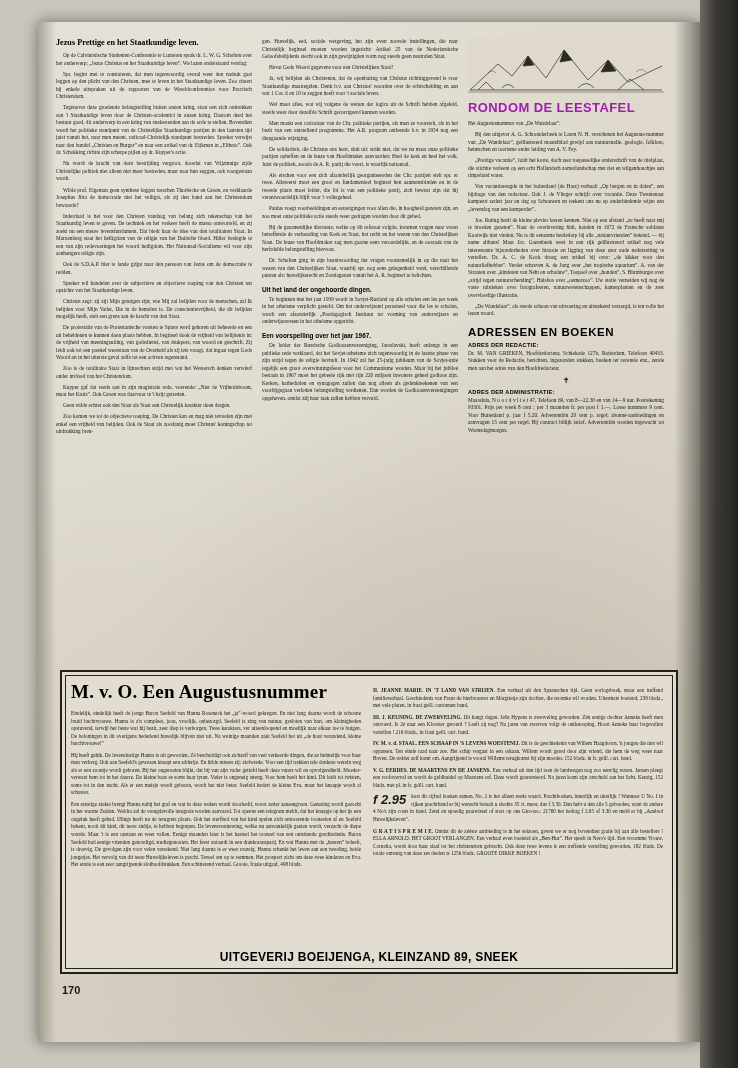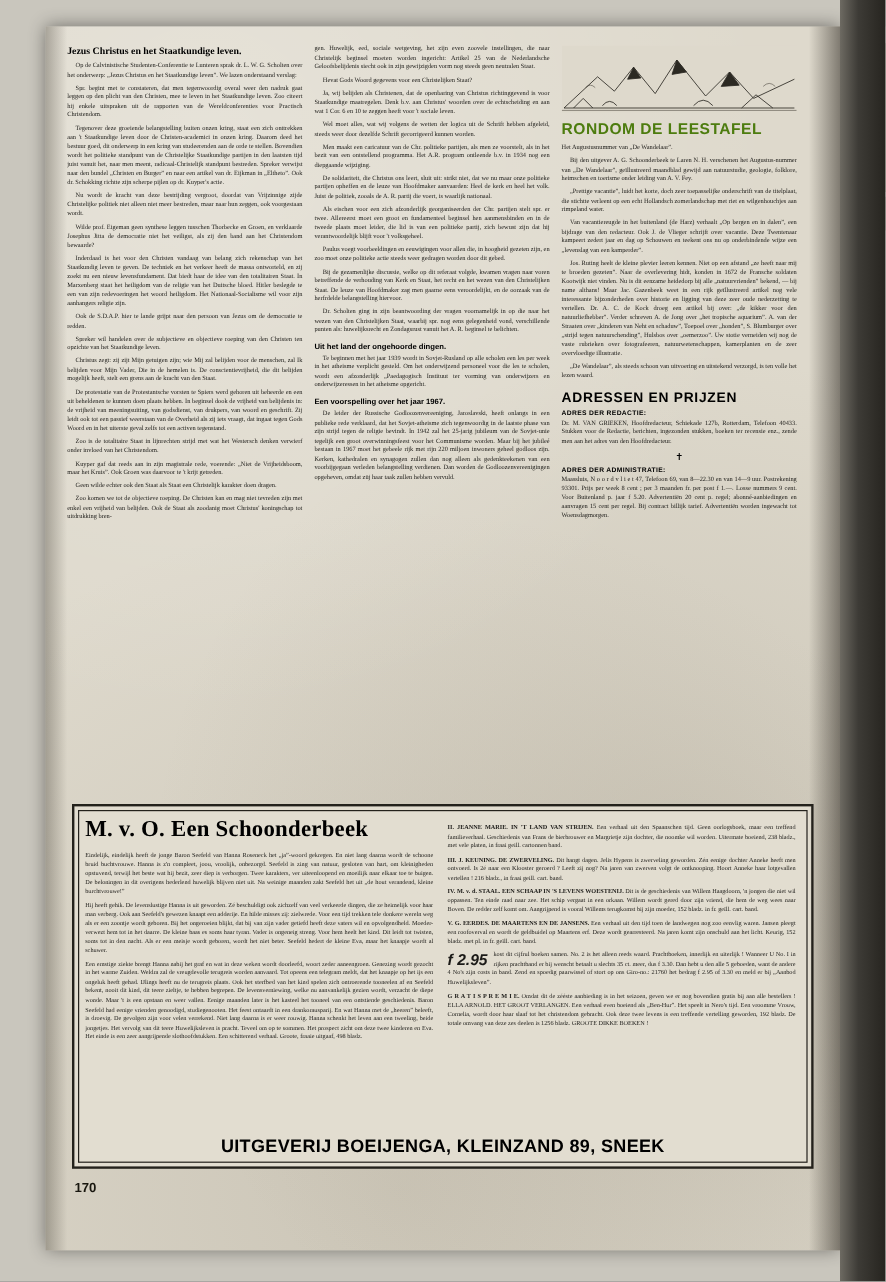--- a/index.html
+++ b/index.html
@@ -56,21 +56,21 @@
   p.body{
     font-size:5.3px;line-height:1.42;margin:0 0 3.5px 0;text-align:justify;
     hyphens:auto;color:#1b1a17;
     font-family:"Liberation Serif", serif;
   }
   p.body.ind{text-indent:7px;}
 
   
   .leestafel-head{
     font-size:13px;font-weight:bold;letter-spacing:.4px;margin:6px 0 5px 0;
-    font-family:"Liberation Sans", sans-serif;color:#4d7c0f;
+    font-family:"Liberation Sans", sans-serif;color:#a21caf;
   }
   .mountain{
     width:196px;height:56px;position:relative;overflow:hidden;margin-bottom:2px;
   }
   .mountain svg{display:block;}
   h4.sub{
     font-size:6.4px;font-weight:bold;margin:6px 0 3px 0;
     font-family:"Liberation Sans", sans-serif;
   }
 
@@ -99,21 +99,21 @@
   }
   p.adp{font-size:5.2px;line-height:1.45;margin:0 0 4px 0;text-align:justify;color:#1b1a17;}
   p.adp b{font-weight:bold;}
   .price{
     font-family:"Liberation Sans", sans-serif;font-weight:bold;font-size:13px;
     float:left;margin:0 5px 0 0;line-height:1;font-style:italic;
   }
   .pub{
     position:absolute;left:12px;bottom:8px;right:12px;
     font-family:"Liberation Sans", sans-serif;font-weight:bold;
-    font-size:15px;letter-spacing:.3px;text-align:center;
+    font-size:12px;letter-spacing:.3px;text-align:center;
   }
   .folio{
     position:absolute;left:24px;top:962px;font-size:11px;font-weight:bold;
     font-family:"Liberation Sans", sans-serif;color:#19170f;
   }
 
   
   .fc{position:absolute;left:4px;width:30px;color:#1e1c17;}
   .fc .t{font-size:5.6px;font-weight:bold;font-family:"Liberation Sans", sans-serif;}
   .fc .x{font-size:3.6px;line-height:1.35;text-align:justify;}
@@ -132,21 +132,21 @@
 <div class="page">
 
   <div class="sheet">
     <div class="paper-noise"></div>
     <div class="shadow-left"></div>
 
     <div class="top">
       <div class="colwrap">
 
         <div class="col">
-          <h3 class="arttitle">Jezus Christus en het Staatkundige leven.</h3>
+          <h3 class="arttitle">Jezus Prettige en het Staatkundige leven.</h3>
           <p class="body ind">Op de Calvinistische Studenten-Conferentie te Lunteren sprak dr. L. W. G. Scholten over het onderwerp: „Jezus Christus en het Staatkundige leven”. We lazen onderstaand verslag:</p>
           <p class="body ind">Spr. begint met te constateren, dat men tegenwoordig overal weer den nadruk gaat leggen op den plicht van den Christen, mee te leven in het Staatkundige leven. Zoo citeert hij enkele uitspraken uit de rapporten van de Wereldconferenties voor Practisch Christendom.</p>
           <p class="body ind">Tegenover deze groeiende belangstelling buiten onzen kring, staat een zich onttrekken aan 't Staatkundige leven door de Christen-academici in onzen kring. Daarom deed het bestuur goed, dit onderwerp in een kring van studeerenden aan de orde te stellen. Bovendien wordt het politieke standpunt van de Christelijke Staatkundige partijen in den laatsten tijd juist vanuit het, naar men meent, radicaal-Christelijk standpunt bestreden. Spreker verwijst naar den bundel „Christen en Burger” en naar een artikel van dr. Eijkman in „Eltheto”. Ook dr. Schokking richtte zijn scherpe pijlen op dr. Kuyper's actie.</p>
           <p class="body ind">Nu wordt de kracht van deze bestrijding vergroot, doordat van Vrijzinnige zijde Christelijke politiek niet alleen niet meer bestreden, maar naar hun zeggen, ook voorgestaan wordt.</p>
           <p class="body ind">Wilde prof. Eigeman geen synthese leggen tusschen Thorbecke en Groen, en verklaarde Josephus Jitta de democratie niet het veiligst, als zij den band aan het Christendom bewaarde?</p>
           <p class="body ind">Inderdaad is het voor den Christen vandaag van belang zich rekenschap van het Staatkundig leven te geven. De techniek en het verkeer heeft de massa ontworteld, en zij zoekt nu een nieuw levensfundament. Dat biedt haar de idee van den totalitairen Staat. In Marxenberg staat het heiligdom van de religie van het Duitsche bloed. Hitler beslegde te een van zijn redevoeringen het woord heiligdom. Het Nationaal-Socialisme wil voor zijn aanhangers religie zijn.</p>
           <p class="body ind">Ook de S.D.A.P. hier te lande grijpt naar den persoon van Jezus om de democratie te redden.</p>
           <p class="body ind">Spreker wil handelen over de subjectieve en objectieve roeping van den Christen ten opzichte van het Staatkundige leven.</p>
           <p class="body ind">Christus zegt: zij zijt Mijn getuigen zijn; wie Mij zal belijden voor de menschen, zal Ik belijden voor Mijn Vader, Die in de hemelen is. De conscientievrijheid, die dit belijden mogelijk heeft, stelt een grens aan de kracht van den Staat.</p>
           <p class="body ind">De protestatie van de Protestantsche vorsten te Spiers werd gehoren uit beheerde en een uit beheldenen te kunnen doen plaats hebben. In beginsel dook de vrijheid van belijdenis in: de vrijheid van meeningsuiting, van godsdienst, van drukpers, van woord en geschrift. Zij leidt ook tot een passief weerstaan van de Overheid als zij iets vraagt, dat ingaat tegen Gods Woord en in het uiterste geval zelfs tot een activen tegenstand.</p>
@@ -201,37 +201,37 @@
 
           <div class="leestafel-head">RONDOM DE LEESTAFEL</div>
 
           <p class="body">Het Augustusnummer van „De Wandelaar”.</p>
           <p class="body ind">Bij den uitgever A. G. Schoonderbeek te Laren N. H. verschenen het Augustus-nummer van „De Wandelaar”, geïllustreerd maandblad gewijd aan natuurstudie, geologie, folklore, heimschen en toerisme onder leiding van A. V. Fey.</p>
           <p class="body ind">„Prettige vacantie”, luidt het korte, doch zeer toepasselijke onderschrift van de titelplaat, die stichtte verleent op een echt Hollandsch zomerlandschap met riet en wilgenhouchjes aan rimpeland water.</p>
           <p class="body ind">Van vacantiereugde in het buitenland (de Harz) verhaalt „Op bergen en in dalen”, een bijdrage van den redacteur. Ook J. de Vlieger schrijft over vacantie. Deze Twentenaar kampeert zedert jaar en dag op Schouwen en teekent ons nu op onderbindende wijze een „levenslag van een kamperder”.</p>
           <p class="body ind">Jos. Ruting heelt de kleine plevier leeren kennen. Niet op een afstand „ze heeft naar mij te broeden gezeten”. Naar de overlevering hidt, konden in 1672 de Fransche soldaten Kootwijk niet vinden. Nu is dit eenzame heidedorp bij alle „natuurvrienden” bekend, — bij name althans! Maar Jac. Gazenbeek weet in een rijk geïllustreerd artikel nog vele interessante bijzonderheden over historie en ligging van deze zeer oude nederzetting te vertellen. Dr. A. C. de Kock droeg een artikel bij over: „de kikker voor den natuurliefhebber”. Verder schreven A. de Jong over „het tropische aquarium”. A. van der Straaten over „kinderen van Neht en schaduw”, Toepoel over „honden”, S. Blumburger over „strijd tegen natuurschending”, Hulsbos over „oemerzoo”. Uw stotie verneiden wij nog de vaste rubrieken over fotografeeren, natuurwetenschappen, kamerplanten en de zeer overvloedige illustratie.</p>
           <p class="body ind">„De Wandelaar”, als steeds schoon van uitvoering en uitstekend verzorgd, is ten volle het lezen waard.</p>
 
-          <div class="adres-head">ADRESSEN  EN  PRIJZEN</div>
+          <div class="adres-head">ADRESSEN  EN  BOEKEN</div>
           <div class="adres-sub">ADRES DER REDACTIE:</div>
           <p class="body">Dr. M. VAN GRIEKEN, Hoofdredacteur, Schiekade 127b, Rotterdam, Telefoon 40433. Stukken voor de Redactie, berichten, ingezonden stukken, boeken ter recensie enz., zende men aan het adres van den Hoofdredacteur.</p>
           <div class="cross">✝</div>
           <div class="adres-sub">ADRES DER ADMINISTRATIE:</div>
           <p class="body">Maassluis, N o o r d v l i e t 47, Telefoon 69, van 8—22.30 en van 14—9 uur. Postrekening 93301. Prijs per week 8 cent ; per 3 maanden fr. per post f 1.—. Losse nummers 9 cent. Voor Buitenland p. jaar f 5.20. Advertentiën 20 cent p. regel; abonné-aanbiedingen en aanvragen 15 cent per regel. Bij contract billijk tarief. Advertentiën worden ingewacht tot Woensdagmorgen.</p>
         </div>
 
       </div>
     </div>
 
     <div class="ad">
       <div class="ad-inner"></div>
       <div class="ad-pad">
 
         <div class="ad-col">
-          <div class="ad-title">M. v. O. Een Schoonderbeek</div>
+          <div class="ad-title">M. v. O. Een Augustusnummer</div>
           <p class="adp">Eindelijk, eindelijk heeft de jonge Baron Seefeld van Hanna Roseneck het „ja”-woord gekregen. En niet lang daarna wordt de schoone bruid buchtvrouwe. Hanna is z'n compleet, joou, vroolijk, onbezorgd. Seefeld is zing van natuur, gesloten van hart, om kleinigheden opstuvend, terwijl het beste wat hij bezit, zeer diep is verborgen. Twee karakters, ver uiteenloopend en moeilijk naar elkaar toe te buigen. De beloningen in dit overigens hederlend huwelijk blijven niet uit. Na weinige maanden zakt Seefeld het uit „de hout verandend, kleine burchtvrouwe!”</p>
           <p class="adp">Hij heeft gehik. De levenslustige Hanna is uit geworden. Zé beschuldigt ook zichzelf van veel verkeerde dingen, die ze heimelijk voor haar man verberg. Ook aan Seefeld's gewezen knaapt een adderije. En hilde misses zij: zielwrede. Voor een tijd trekken tele donkere wereln weg als er een zoontje wordt geboren. Bij het ongeroeien blijkt, dat bij van zijn vader getiefd heeft deze vaters wil en opvolgendheld. Moeder-verwezt hem tot in het daarre. De kleine baas es soms haar tyran. Vader is ongeneig streng. Voor hem heelt het kind. Dit leidt tot twisten, soms tot in den nacht. Als er een meisje wordt geboren, wordt het niet beter. Seefeld hedert de kleine Eva, maar het knaapje wordt al schuwer.</p>
           <p class="adp">Een ernstige ziekte brengt Hanna nabij het graf en wat in deze weken wordt doorleefd, woort zeder aaneengroen. Genezing wordt gezocht in het warme Zuiden. Weldra zal de vreugdevolle terugreis worden aanvaard. Tot opeens een telegram meldt, dat het knaapje op het ijs een ongeluk heeft gehad. IJlings heeft nu de terugreis plaats. Ook het sterfbed van het kind spelen zich ontroerende tooneelen af en Seefeld bekent, nooit dit kind, dit teere zieltje, te hebben begrepen. De levensverniewing, welke nu aanvankelijk gezien wordt, verzacht de diepe wonde. Maar 't is een opstaan en weer vallen. Eenige maanden later is het kasteel het tooneel van een ontstiende geschiedenis. Baron Seefeld had eenige vrienden genoodigd, studiegenooten. Het feest ontaardt in een drankorausparij. En wat Hanna met de „heeren” beleeft, is droevig. De gevolgen zijn voor velen verrekend. Niet lang daarna is er weer rouwig. Hanna schenkt het leven aan een tweeling, beide jongetjes. Het vervolg van dit teere Huwelijksleven is pracht. Teveel om op te sommen. Het prospect zicht om deze twee kinderen en Eva. Het einde is een zeer aangrijpende slothoofdstukken. Een schitterend verhaal. Groote, fraaie uitgaaf, 498 bladz.</p>
         </div>
 
         <div class="ad-col" style="padding-top:6px;">
           <p class="adp">
             <b>II.</b>
             <b>JEANNE MARIE. IN 'T LAND VAN STRIJEN.</b>
             <span>Een verhaal uit den Spaanschen tijd. Geen oorlogsboek, maar een treffend familieverhaal. Geschiedenis van Frans de bierbrouwer en Margrietje zijn dochter, die noomke wil worden. Uitermate boeiend, 238 bladz., met vele platen, in fraai geill. cartonnen band.</span>

